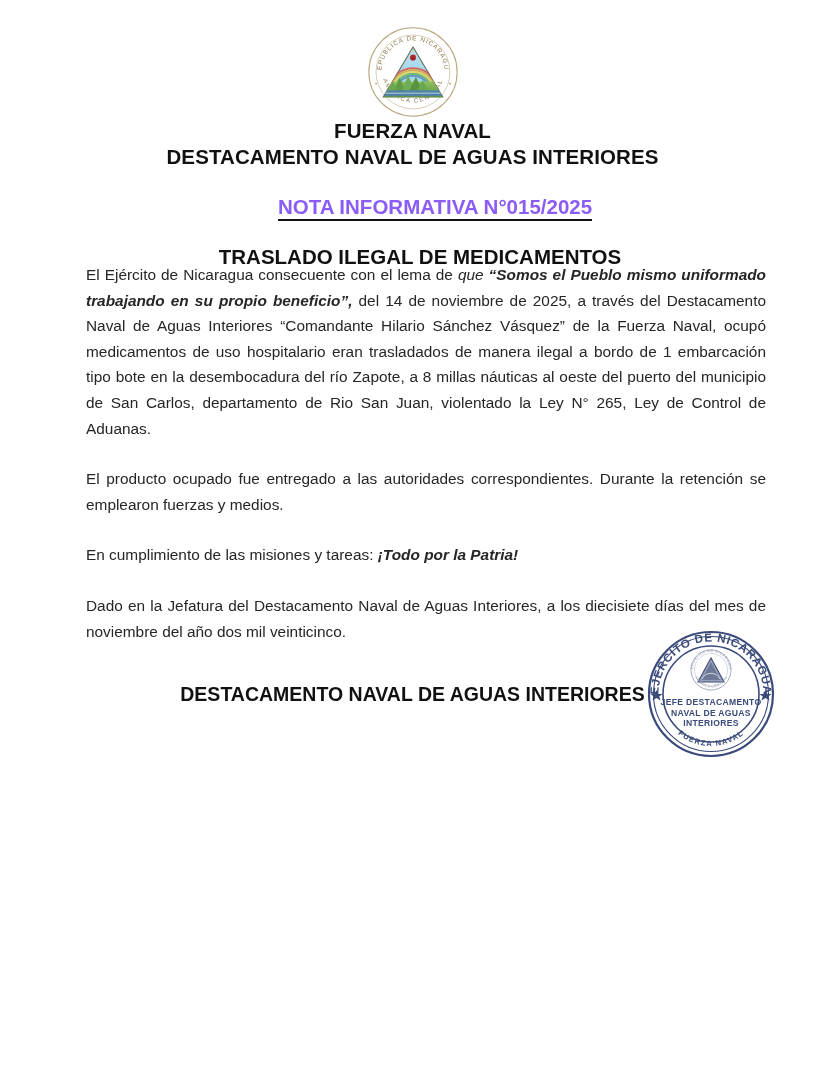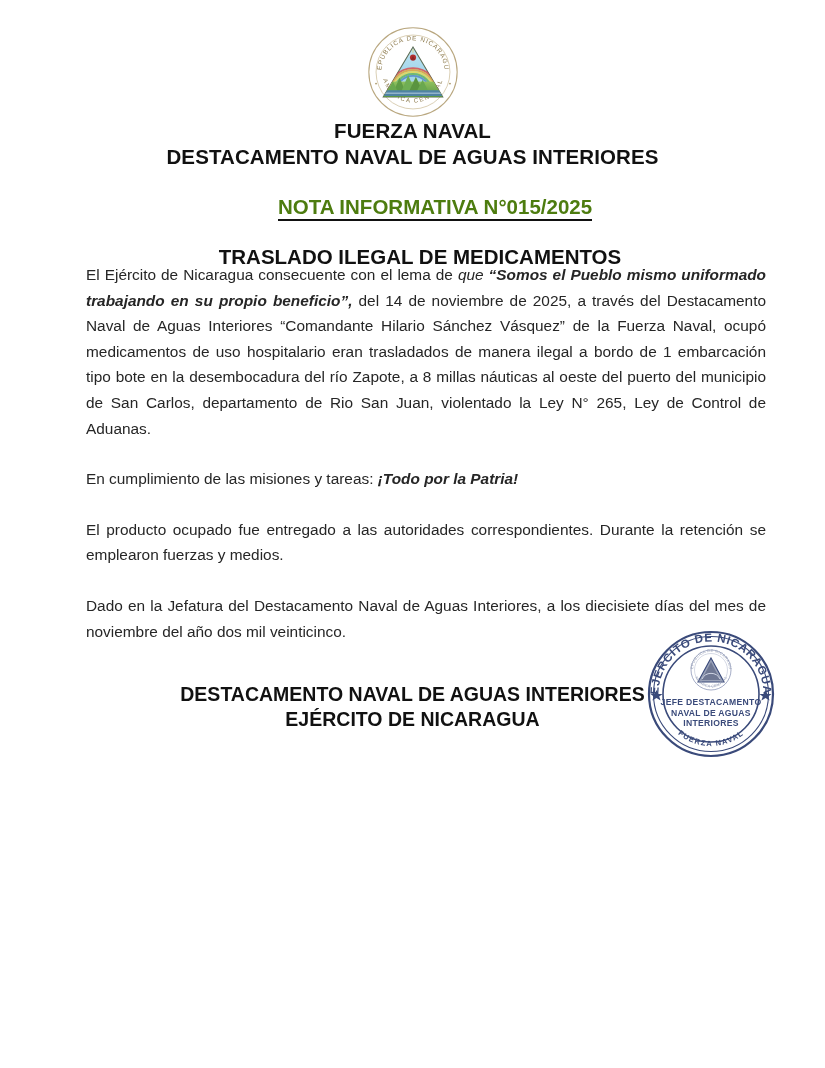--- a/index.html
+++ b/index.html
@@ -51,21 +51,21 @@
     font-size: 20.5px;
     letter-spacing: 0.1px;
     line-height: 26px;
     color: #111111;
   }
   .h-nota {
     font-weight: bold;
     font-size: 20.5px;
     line-height: 26px;
     margin-top: 24px;
-    color: #4d7c0f;
+    color: #8b5cf6;
     margin-left: 45px;
   }
   .h-nota span {
     border-bottom: 2.2px solid #111111;
     padding-bottom: 1px;
   }
   .h-subject {
     font-weight: bold;
     font-size: 20.5px;
     line-height: 26px;
@@ -194,31 +194,30 @@
     <div class="h-line">FUERZA NAVAL</div>
     <div class="h-line">DESTACAMENTO NAVAL DE AGUAS INTERIORES</div>
     <div class="h-nota"><span>NOTA INFORMATIVA N°015/2025</span></div>
     <div class="h-subject">TRASLADO ILEGAL DE MEDICAMENTOS</div>
   </div>
 
   <div class="body-block">
 
     <p class="para"><span>El Ejército de Nicaragua consecuente con el lema de </span><span class="it">que</span><span class="bi"> “Somos el Pueblo mismo uniformado trabajando en su propio beneficio”,</span><span> del 14 de noviembre de 2025, a través del Destacamento Naval de Aguas Interiores “Comandante Hilario Sánchez Vásquez” de la Fuerza Naval, ocupó medicamentos de uso hospitalario eran trasladados de manera ilegal a bordo de 1 embarcación tipo bote en la desembocadura del río Zapote, a 8 millas náuticas al oeste del puerto del municipio de San Carlos, departamento de Rio San Juan, violentado la Ley N° 265, Ley de Control de Aduanas.</span></p>
 
+    <p class="para gap">El producto ocupado fue entregado a las autoridades correspondientes. Durante la retención se emplearon fuerzas y medios.</p>
+
     <p class="para gap"><span>En cumplimiento de las misiones y tareas: </span><span class="bi">¡Todo por la Patria!</span></p>
-
-    <p class="para gap">El producto ocupado fue entregado a las autoridades correspondientes. Durante la retención se emplearon fuerzas y medios.</p>
 
 
     <p class="para gap">Dado en la Jefatura del Destacamento Naval de Aguas Interiores, a los diecisiete días del mes de noviembre del año dos mil veinticinco.</p>
   </div>
 
   <div class="sign-block">
     <div class="sign-line">DESTACAMENTO NAVAL DE AGUAS INTERIORES</div>
-    <div class="sign-line">EJÉRCITO DE NICARAGUA</div>
   </div>
 
   <div class="seal-wrap">
     <svg class="seal" viewBox="0 0 132 132">
       <g fill="none" stroke="#3a4a7a">
         <circle cx="66" cy="66" r="62" stroke-width="2.2"></circle>
         <circle cx="66" cy="66" r="57.5" stroke-width="1.1"></circle>
         <circle cx="66" cy="66" r="48" stroke-width="1.6"></circle>
       </g>
 

